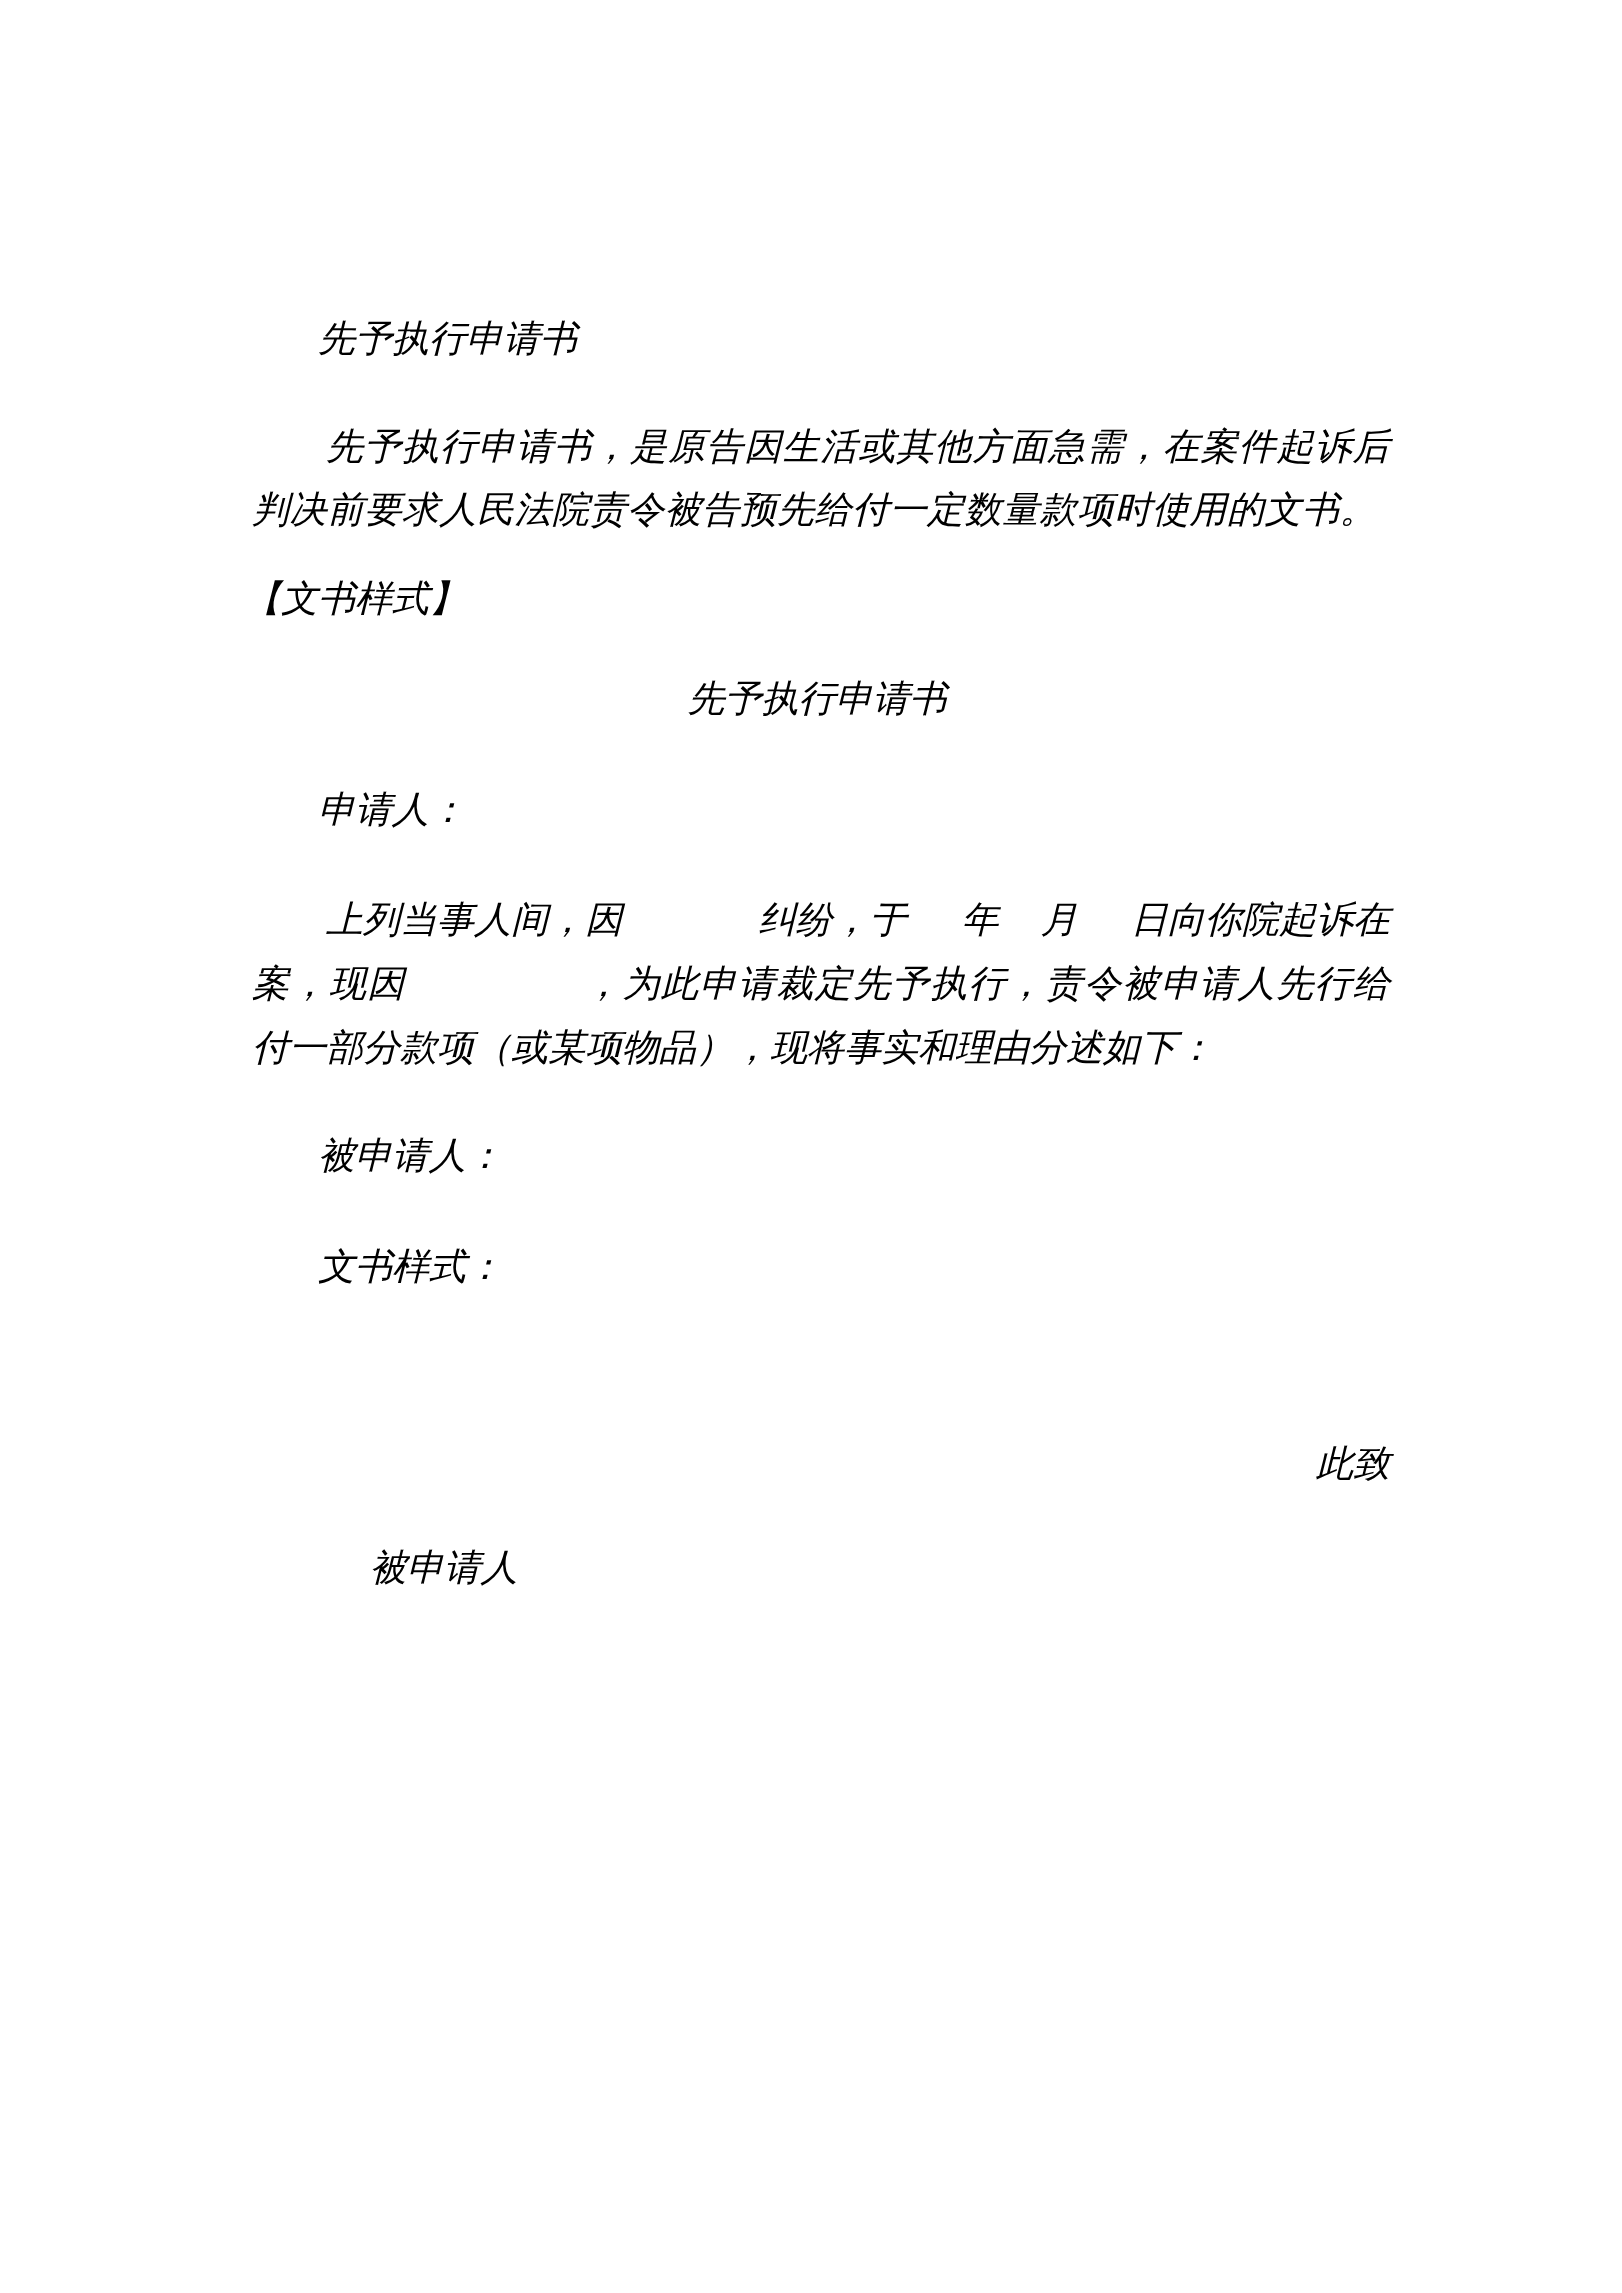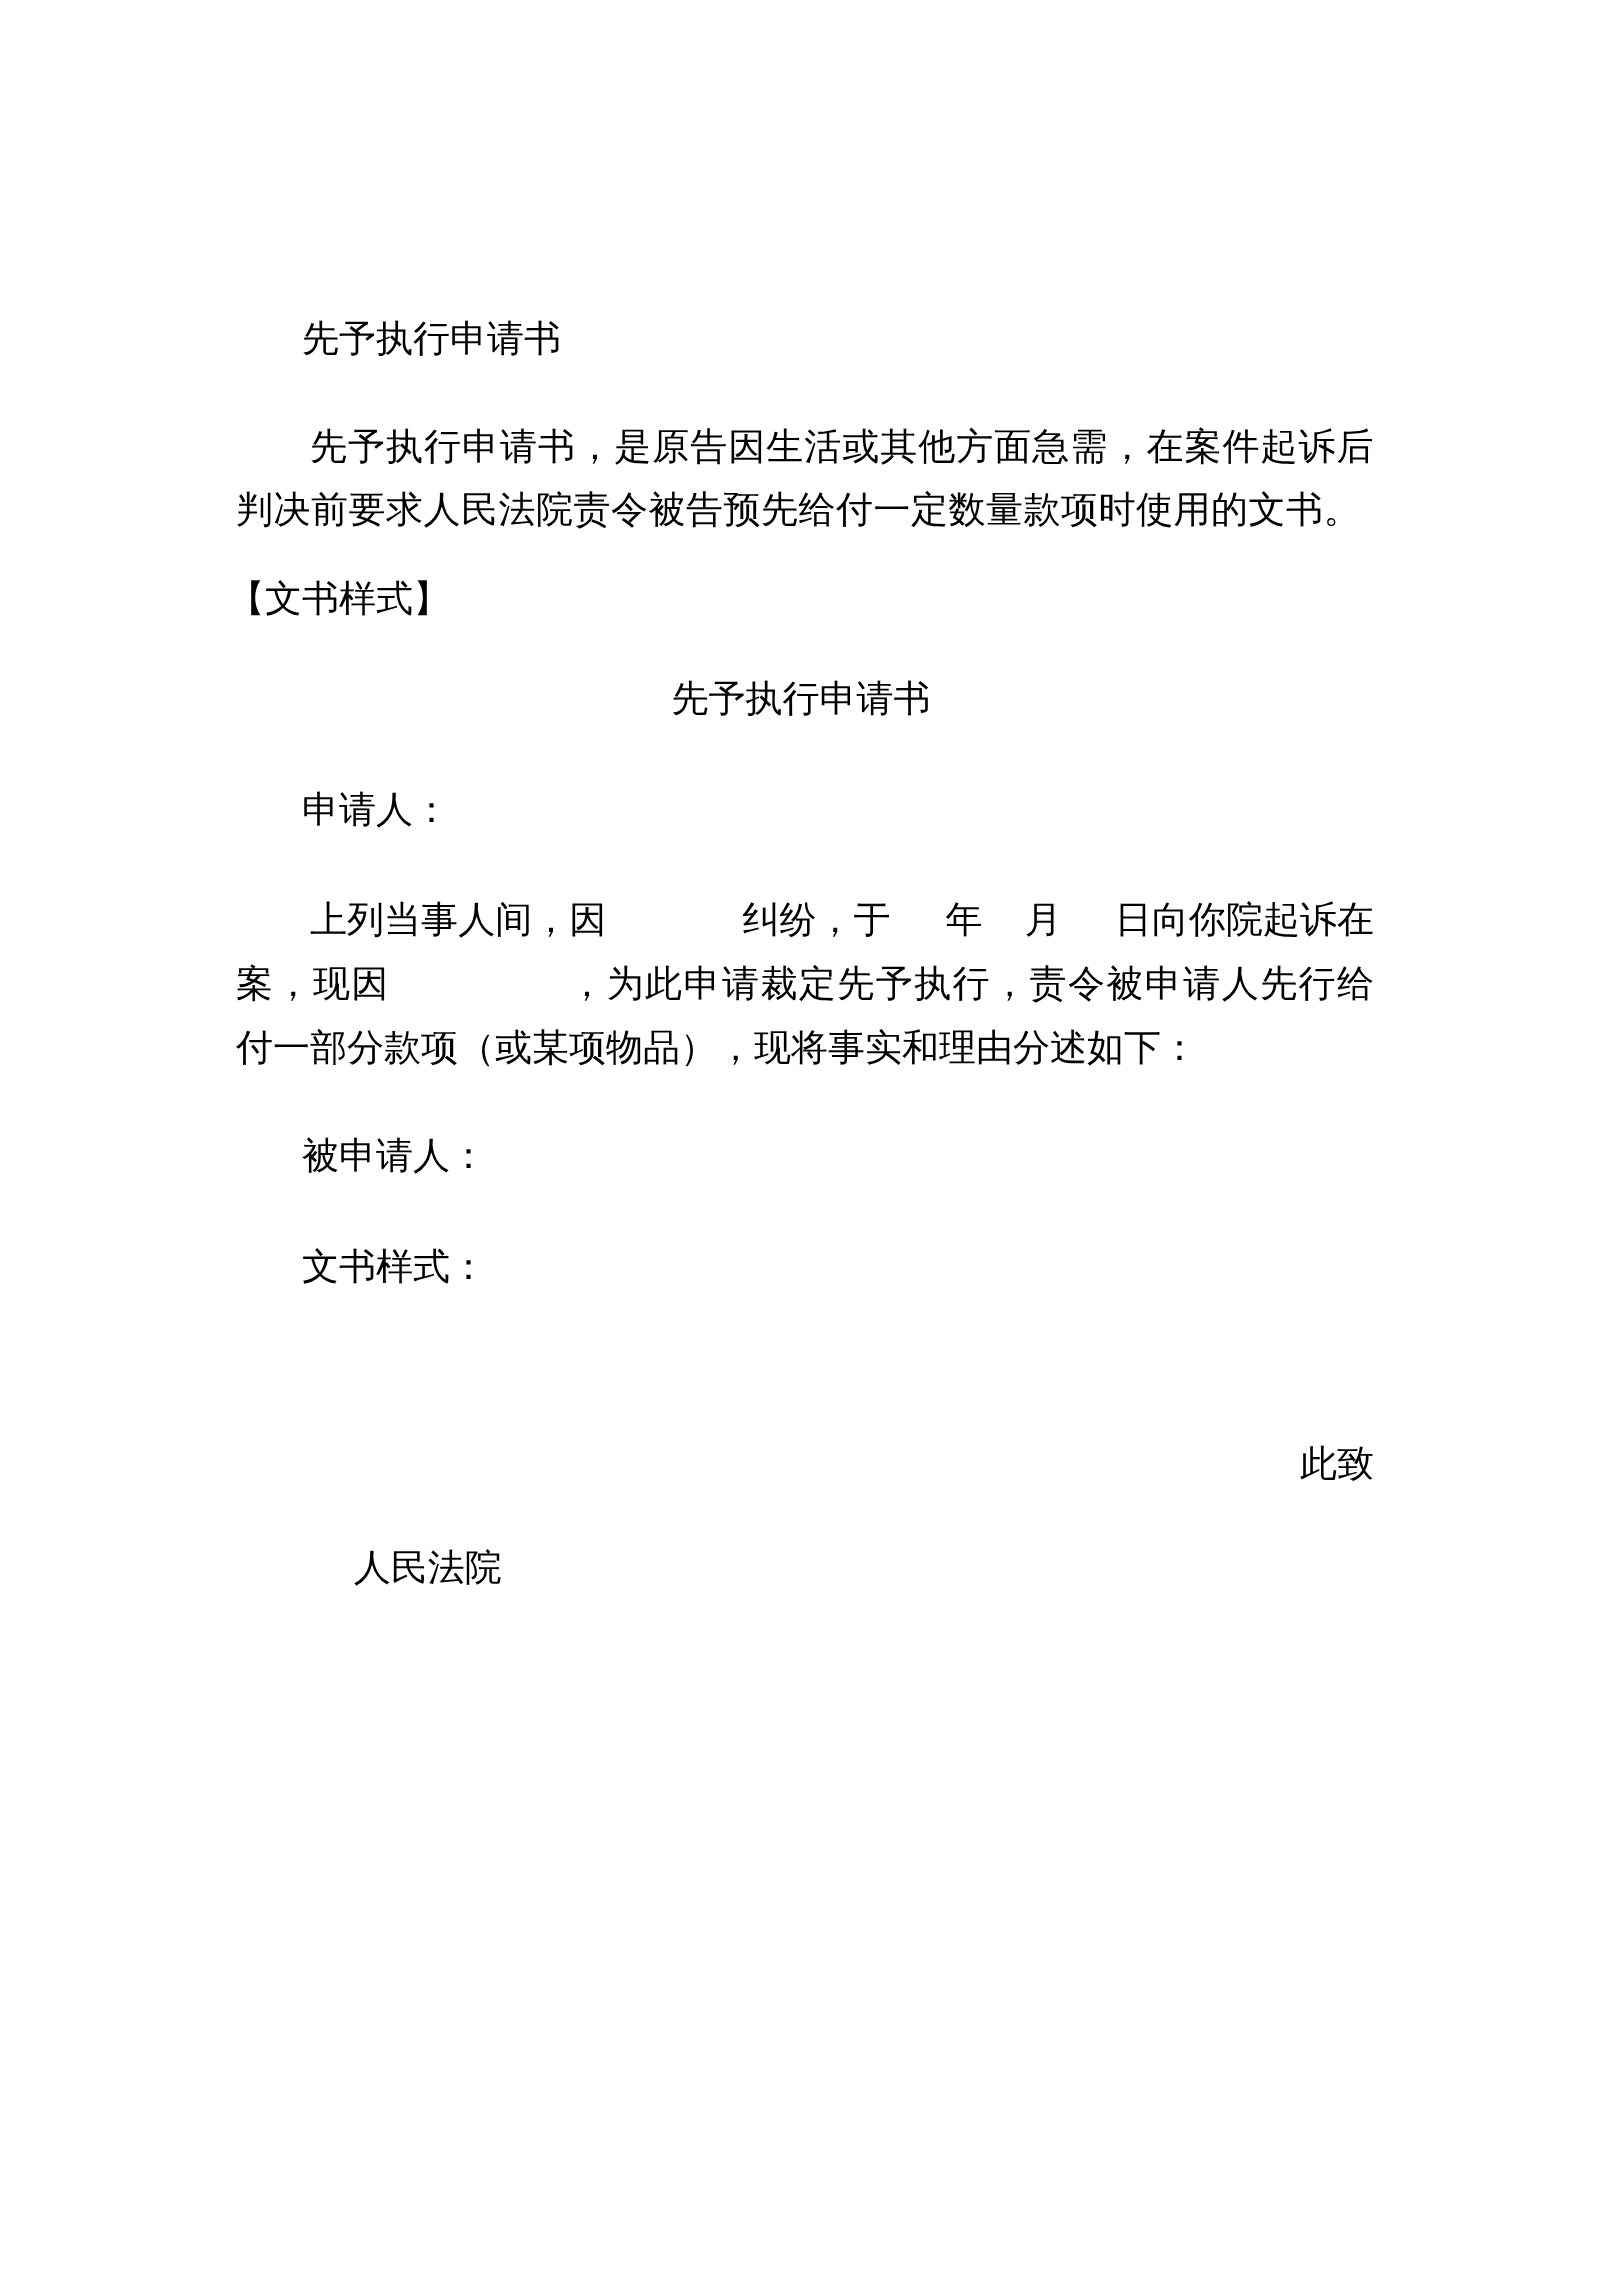--- a/index.html
+++ b/index.html
@@ -15,23 +15,24 @@
     width: 1623px;
     height: 2294px;
     background: #ffffff;
     position: relative;
     box-sizing: border-box;
     padding: 0;
     overflow: hidden;
   }
   .content {
     position: absolute;
-    left: 228px;
+    left: 244px;
     top: 307px;
     width: 1146px;
+    font-style: italic;
   }
   .para {
     font-size: 37px;
     line-height: 1.72;
     text-align: justify;
     text-justify: inter-ideograph;
     margin: 0 0 25.5px 0;
     letter-spacing: 0.5px;
   }
   .indent2 {
@@ -108,17 +109,17 @@
     <p class="body-block"><span>上列当事人间，因</span><span class="blank" style="width:136px"></span><span>纠纷，于</span><span class="blank" style="width:55px"></span><span>年</span><span class="blank" style="width:42px"></span><span>月</span><span class="blank" style="width:53px"></span><span>日向你院起诉在案，现因</span><span class="blank" style="width:177px"></span><span>，为此申请裁定先予执行，责令被申请人先行给付一部分款项（或某项物品），现将事实和理由分述如下：</span></p>
 
     <p class="field-line">被申请人：</p>
 
     <p class="field-line">文书样式：</p>
 
     <div class="gap-md"></div>
 
     <p class="closing">此致</p>
 
-    <p class="court">人民法院</p>
+    <p class="court">被申请人</p>
 
   </div>
 </div>
 
 
 </body></html>

